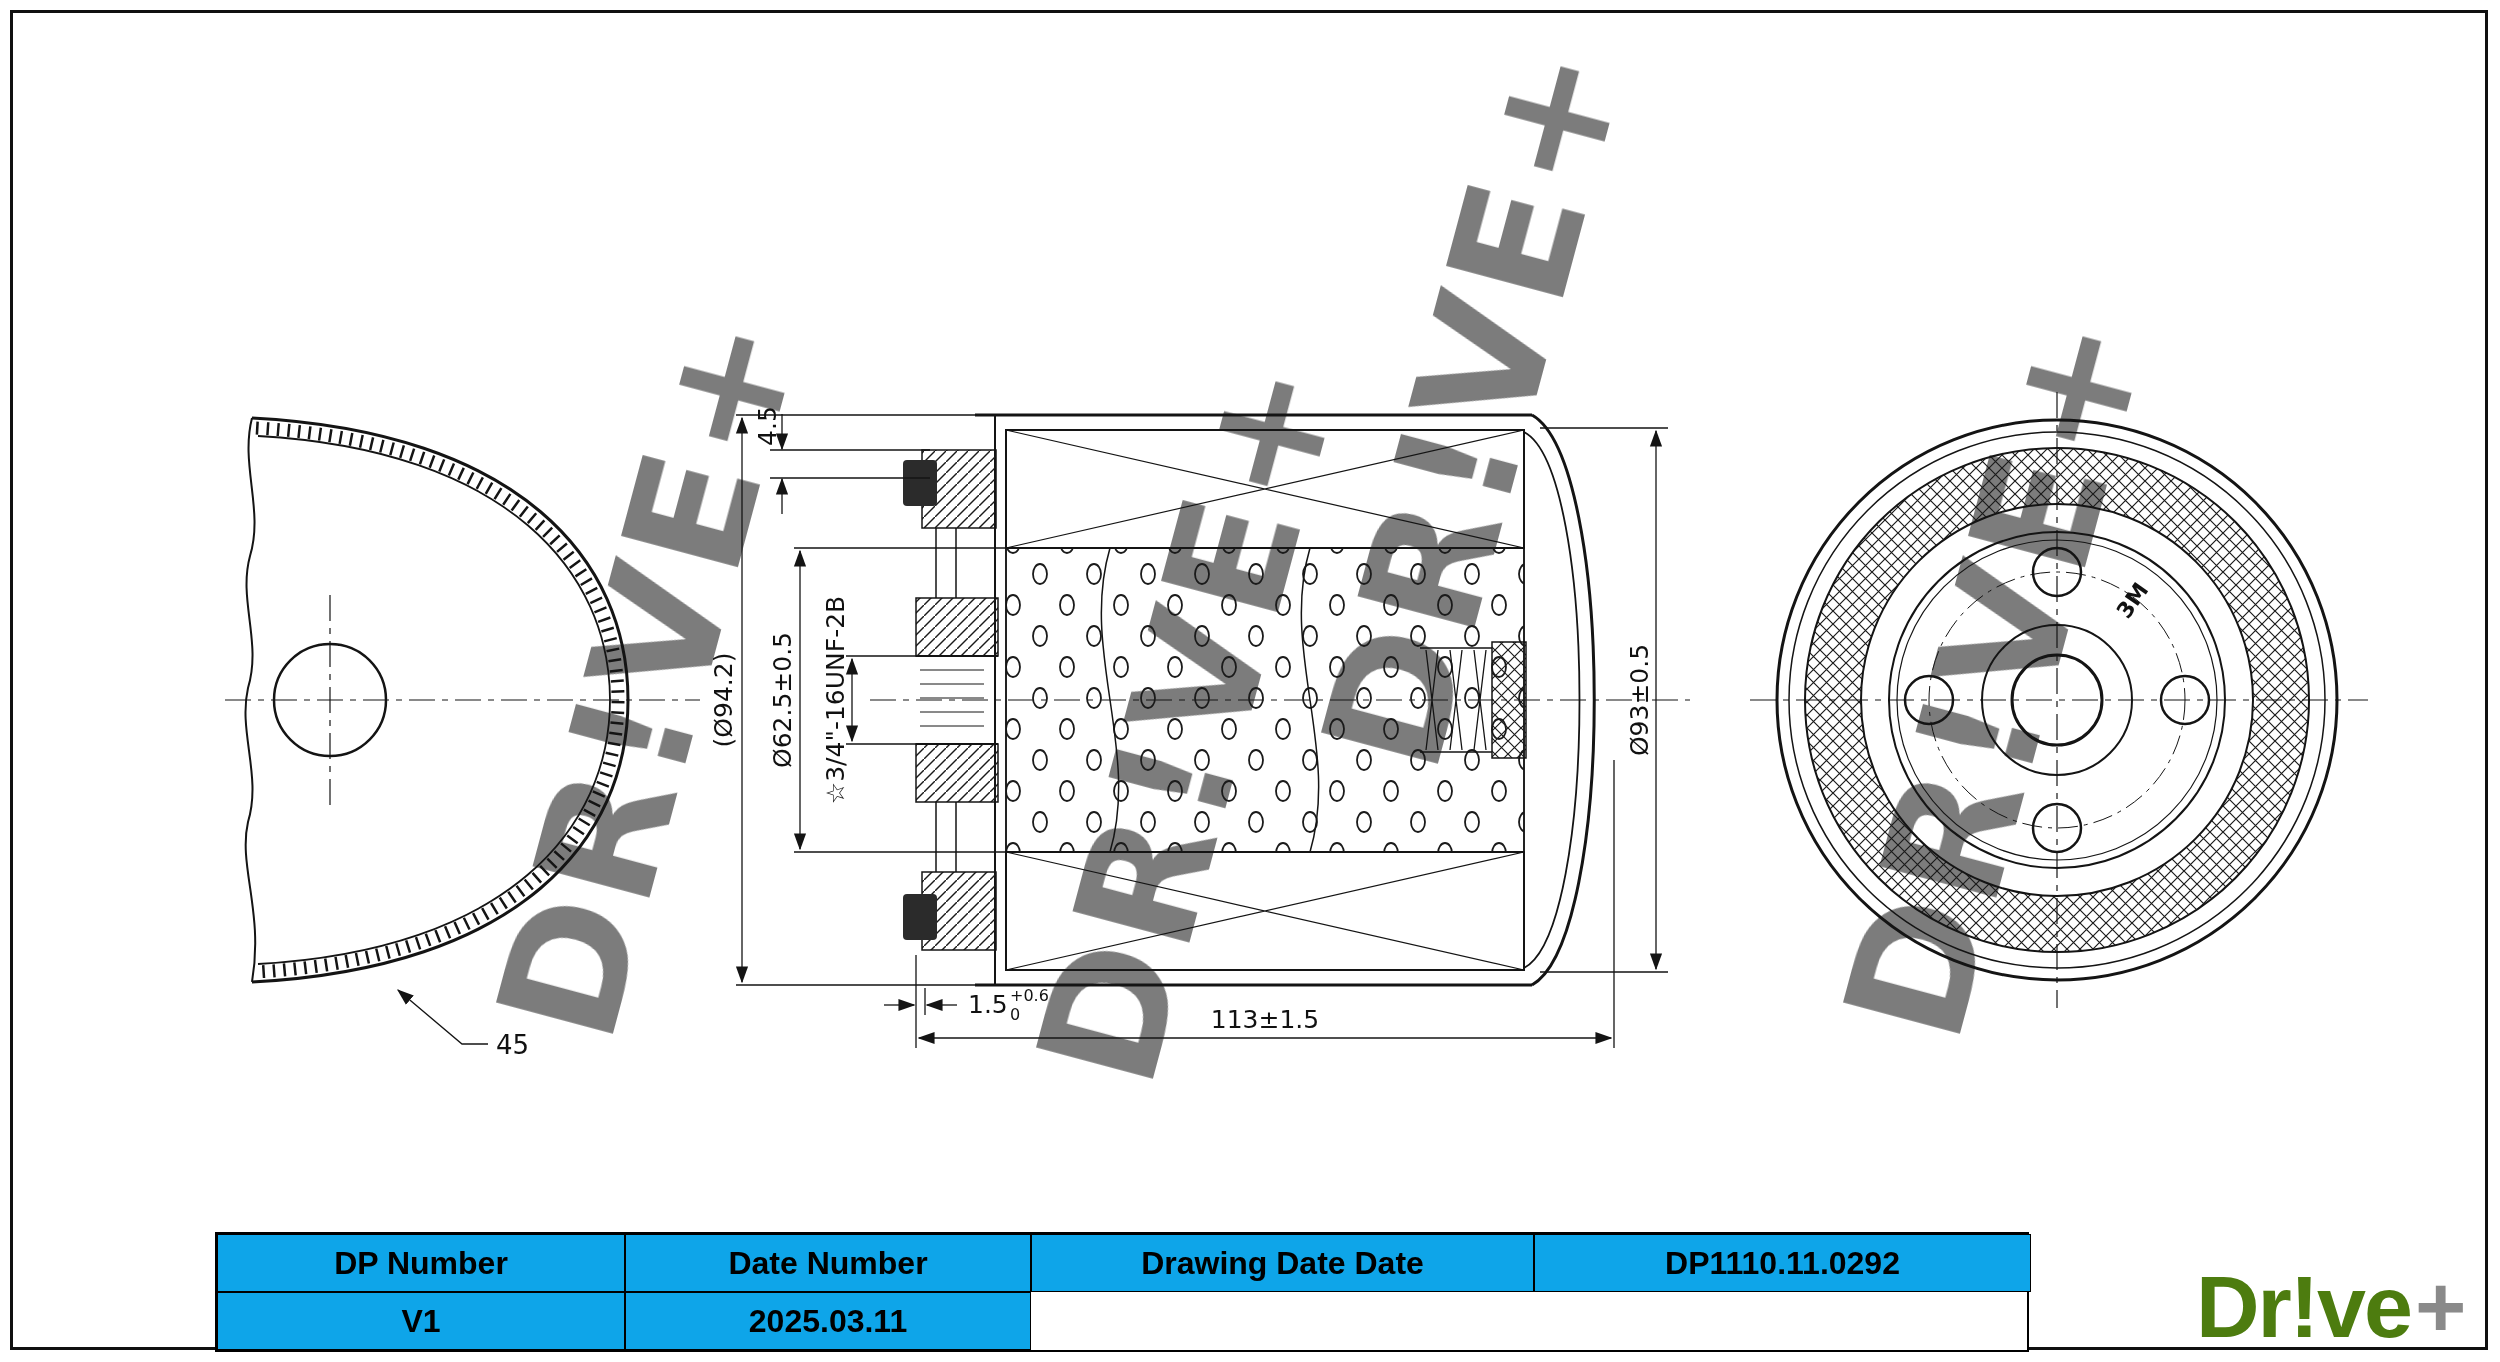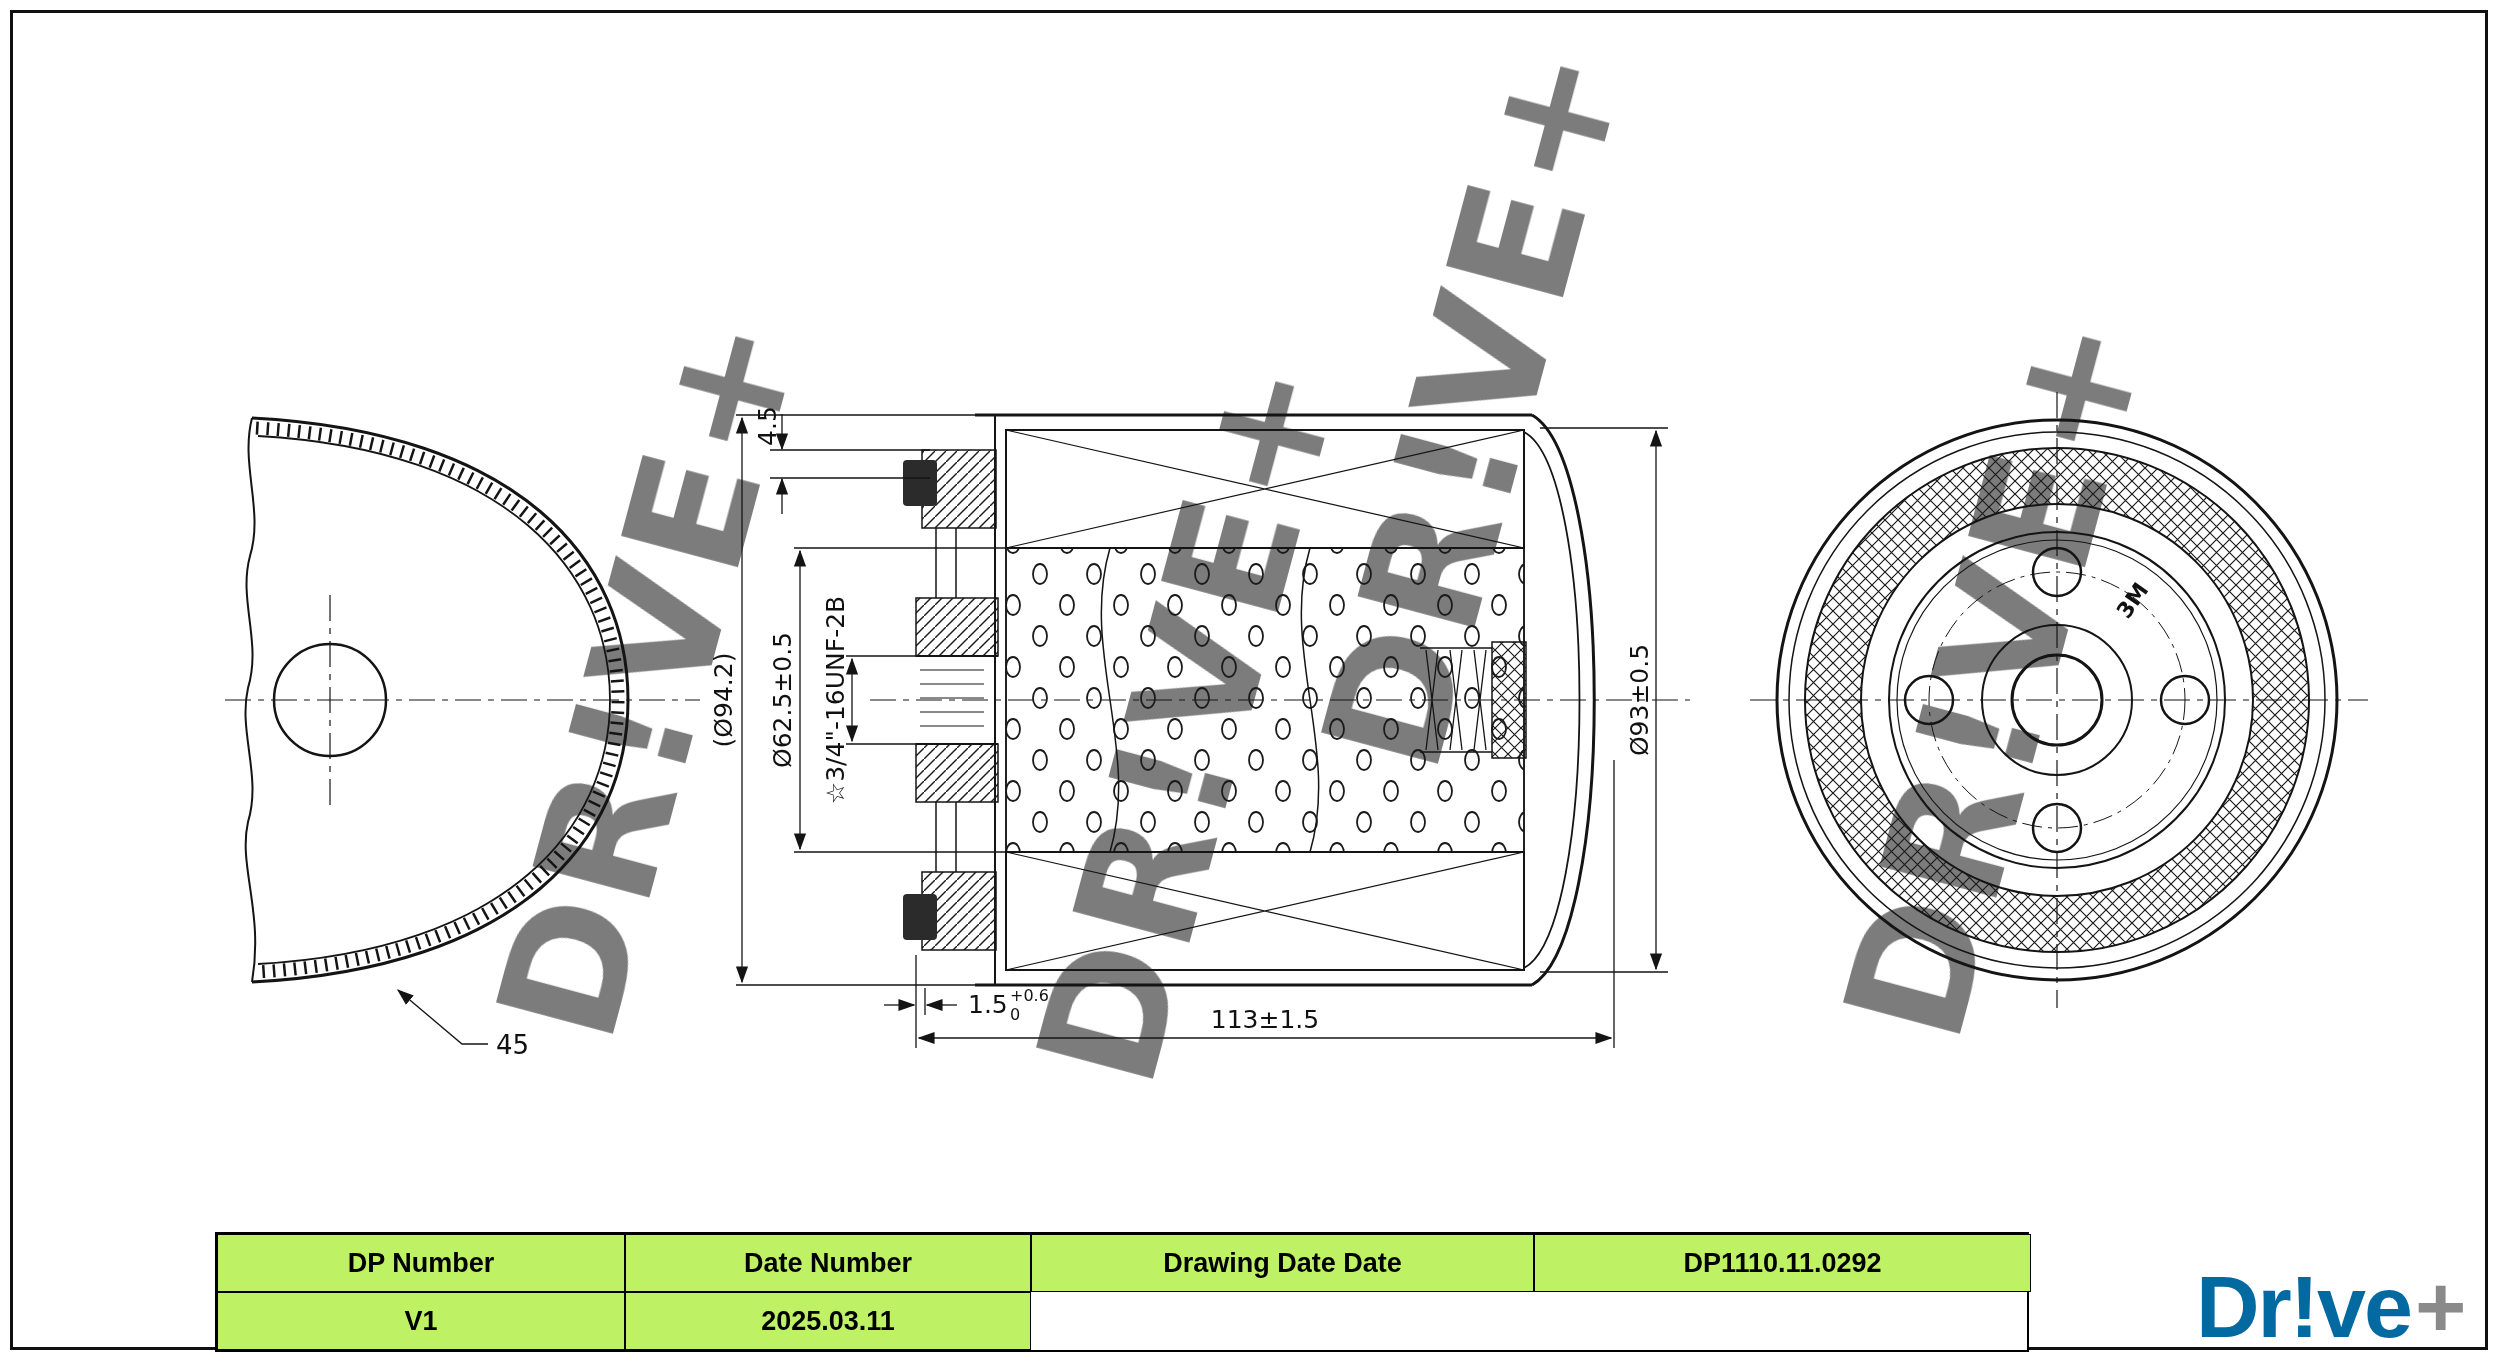--- a/index.html
+++ b/index.html
@@ -14,28 +14,28 @@
   svg{position:absolute;left:0;top:0;}
   svg text{font-family:"DejaVu Sans","Liberation Sans",sans-serif;fill:#111;}
   .titleblock{
     position:absolute;left:215px;top:1232px;width:1814px;
     display:grid;grid-template-columns:408px 406px 503px 497px;grid-auto-rows:58px;
     border:2px solid #000;background:#fff;box-sizing:border-box;
   }
   .cell{
     border:1.5px solid #000;box-sizing:border-box;
     display:flex;align-items:center;justify-content:center;
-    font-size:27px;font-weight:bold;white-space:nowrap;background:#bef264;
+    font-size:32px;font-weight:bold;white-space:nowrap;background:#0ea5e9;
   }
   .logo{
     position:absolute;left:2196px;top:1262px;height:90px;
     font-size:88px;font-weight:800;letter-spacing:-2px;line-height:90px;
     font-family:"Liberation Sans",sans-serif;
   }
-  .logo .brand{color:#0369a1;}
+  .logo .brand{color:#4d7c0f;}
   .logo .plus{color:#8a8a8a;margin-left:4px;}
 </style>
 </head>
 <body>
 
 <div class="frame"></div>
 
 <svg width="2500" height="1362" viewBox="0 0 2500 1362">
   <defs>
     <marker id="arr" viewBox="0 0 10 10" refX="9.2" refY="5" markerWidth="13" markerHeight="13" orient="auto-start-reverse">

